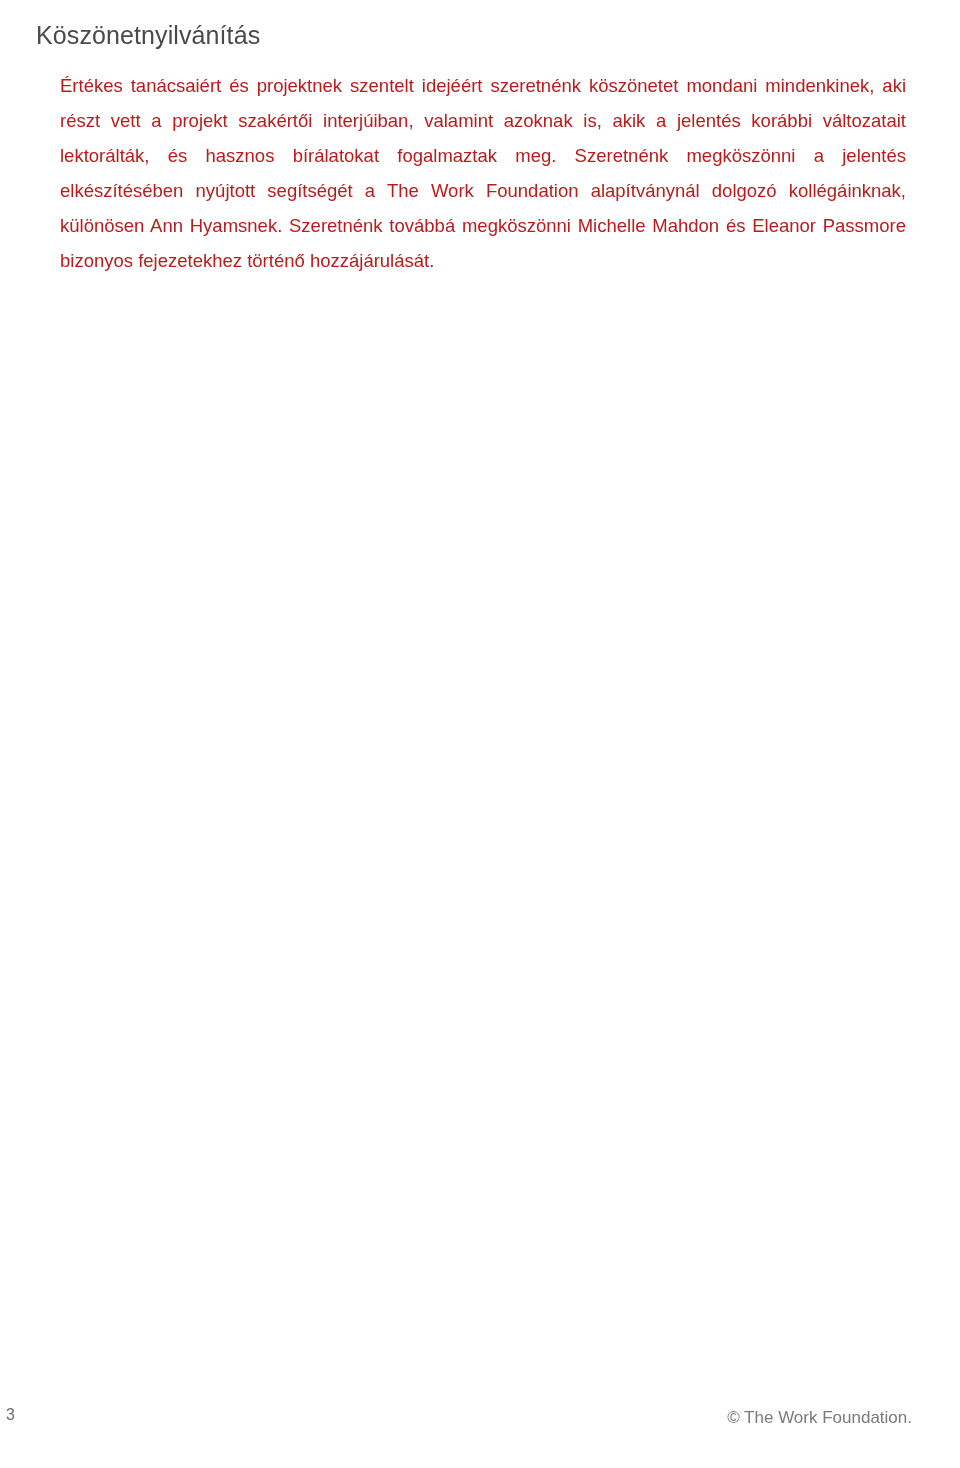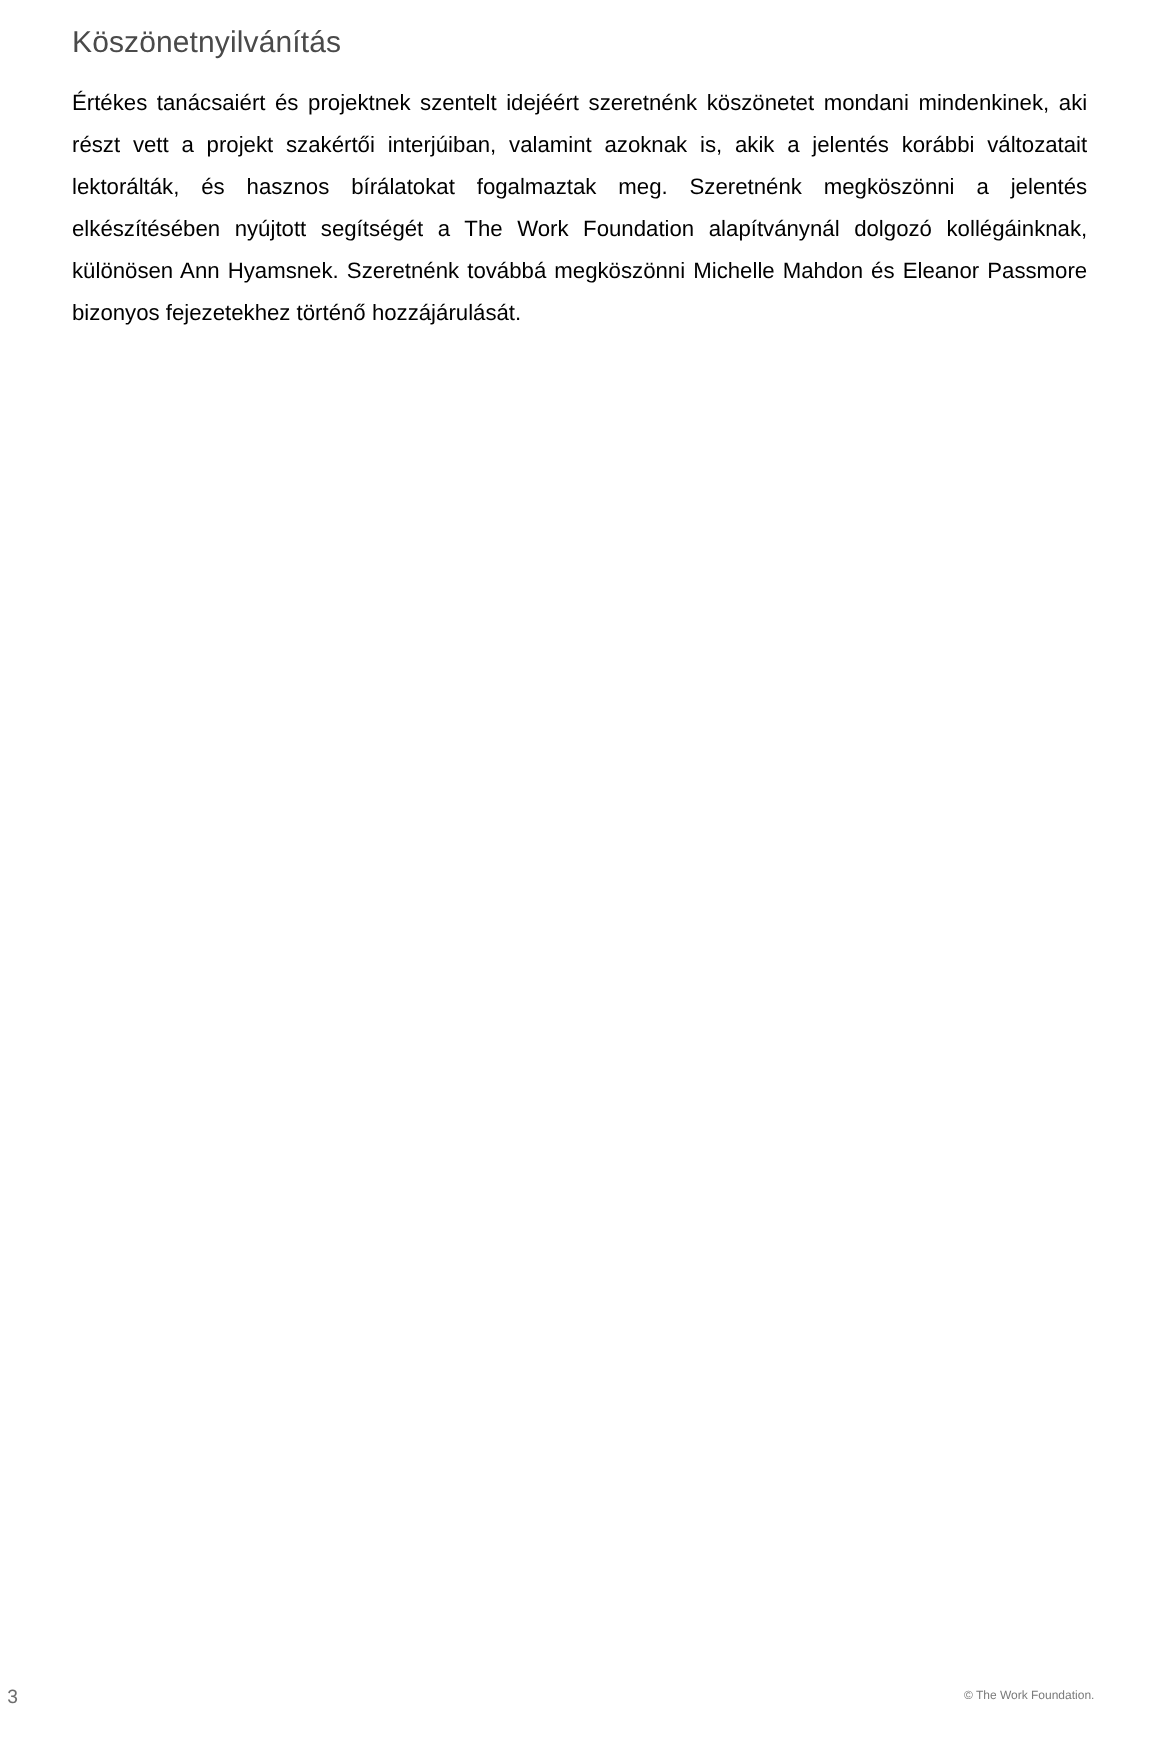--- a/index.html
+++ b/index.html
@@ -14,37 +14,37 @@
     color: #3f3f3f;
     position: relative;
     overflow: hidden;
   }
   .page {
     position: absolute;
     inset: 0;
   }
   .doc-title {
     position: absolute;
-    left: 60px;
+    left: 36px;
     top: 4px;
     font-size: 25px;
     font-weight: 400;
     color: #4a4a4a;
     letter-spacing: 0.1px;
     white-space: nowrap;
   }
   .body-block {
     position: absolute;
     left: 60px;
     top: 68px;
     width: 846px;
     font-size: 18.5px;
     line-height: 35px;
     text-align: justify;
-    color: #000000;
+    color: #b91c1c;
   }
   .body-block p {
     margin: 0;
   }
   .note-block {
     position: absolute;
     left: 60px;
     top: 366px;
     width: 846px;
     font-size: 18.5px;
@@ -56,21 +56,21 @@
     position: absolute;
     left: 6px;
     top: 1406px;
     font-size: 16px;
     color: #6d6d6d;
   }
   .footer-copyright {
     position: absolute;
     right: 48px;
     top: 1408px;
-    font-size: 10px;
+    font-size: 17px;
     color: #7a7a7a;
     white-space: nowrap;
   }
 </style>
 </head>
 <body>
 
 <div class="page">
 
   <h1 class="doc-title">Köszönetnyilvánítás</h1>

